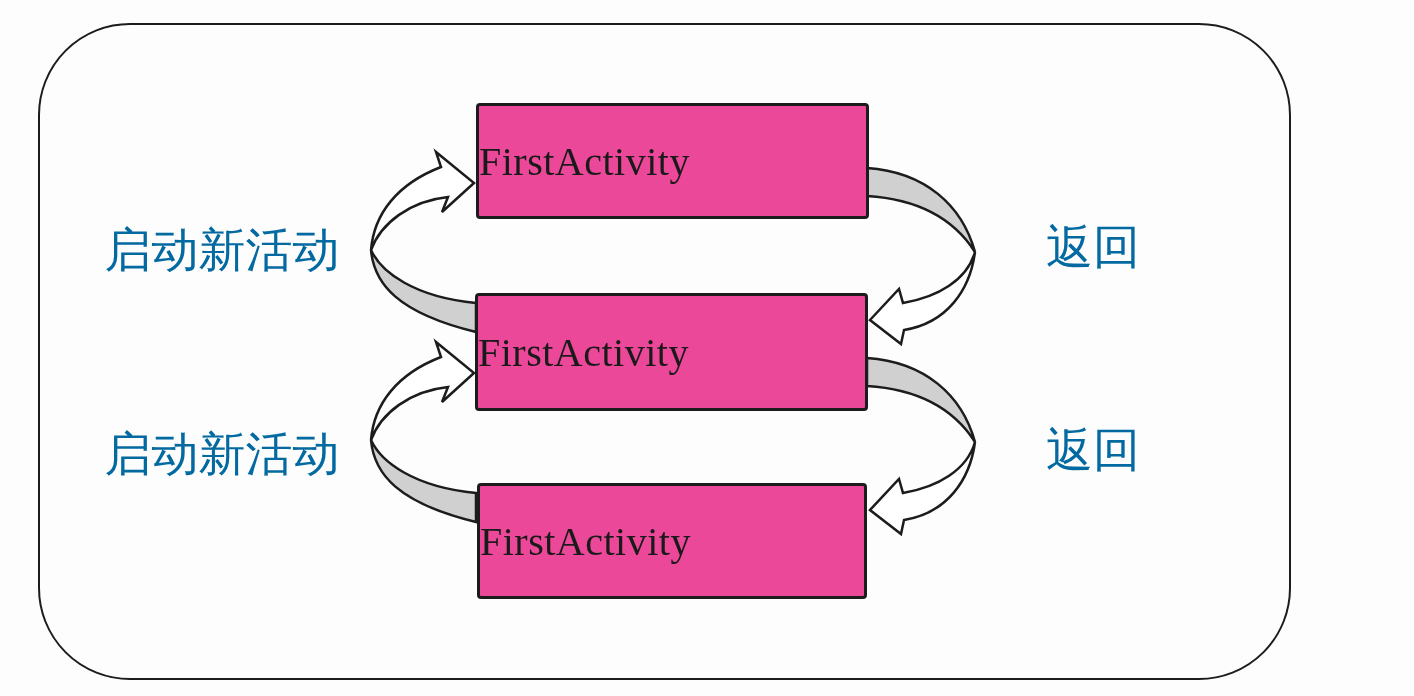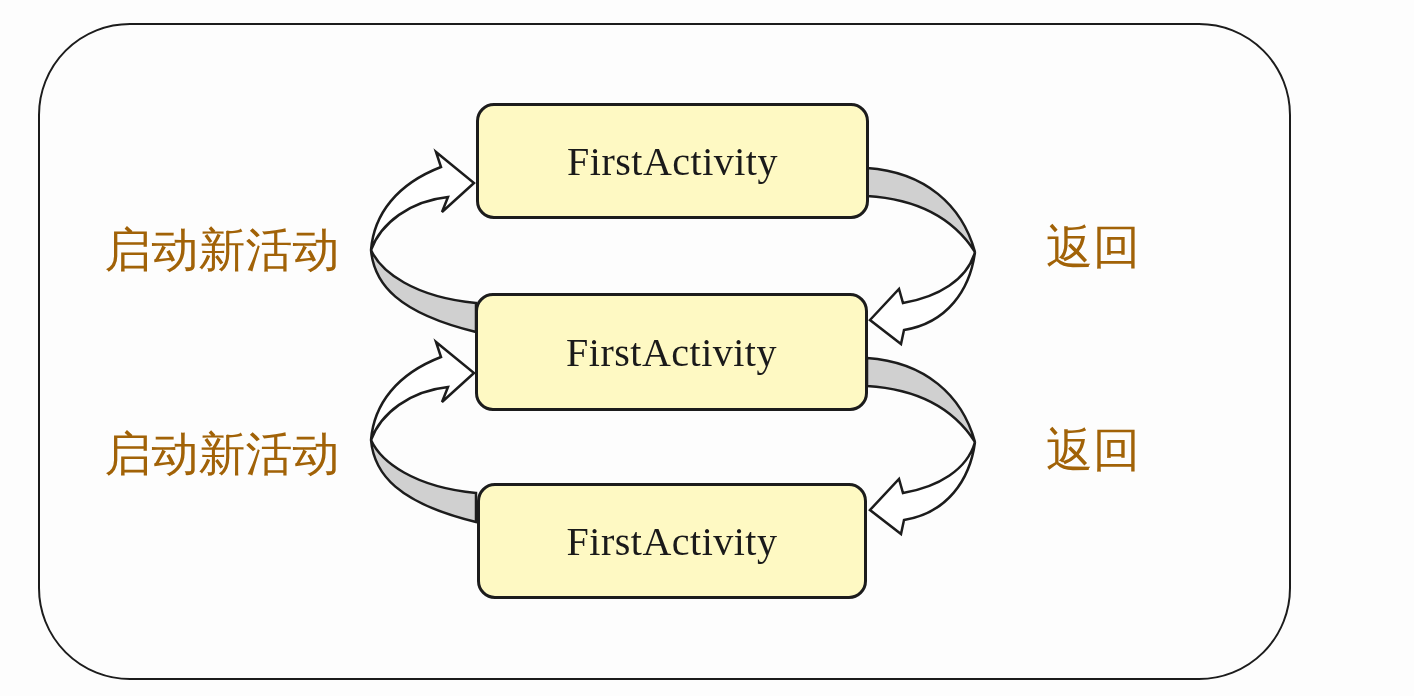--- a/index.html
+++ b/index.html
@@ -23,36 +23,36 @@
   .arrows-layer {
     position: absolute;
     left: 0; top: 0;
     width: 1414px; height: 696px;
   }
   .ribbon-gray  { fill: #d0d0d0; stroke: #1c1c1c; stroke-width: 2.5; stroke-linejoin: miter; }
   .ribbon-white { fill: #ffffff; stroke: #1c1c1c; stroke-width: 2.5; stroke-linejoin: miter; }
   .activity-box {
     position: absolute;
     box-sizing: border-box;
-    background: #fef9c3;
+    background: #ec4899;
     border: 3px solid #1c1c1c;
-    border-radius: 18px;
+    border-radius: 4px;
     display: flex;
     align-items: center;
-    justify-content: center;
+    justify-content: flex-start;
     font-size: 40px;
     color: #1a1a1a;
     letter-spacing: 0.5px;
   }
   .box-top    { left: 476px; top: 103px; width: 393px; height: 116px; }
   .box-middle { left: 475px; top: 293px; width: 393px; height: 118px; }
   .box-bottom { left: 477px; top: 483px; width: 390px; height: 116px; }
   .edge-label {
     position: absolute;
-    color: #a16207;
+    color: #0369a1;
     font-size: 47px;
     line-height: 52px;
     height: 52px;
     text-align: center;
     white-space: nowrap;
   }
   .lbl-start-top    { left: 98px;   top: 224px; width: 248px; }
   .lbl-back-top     { left: 1028px; top: 221px; width: 130px; }
   .lbl-start-bottom { left: 98px;   top: 428px; width: 248px; }
   .lbl-back-bottom  { left: 1028px; top: 424px; width: 130px; }

